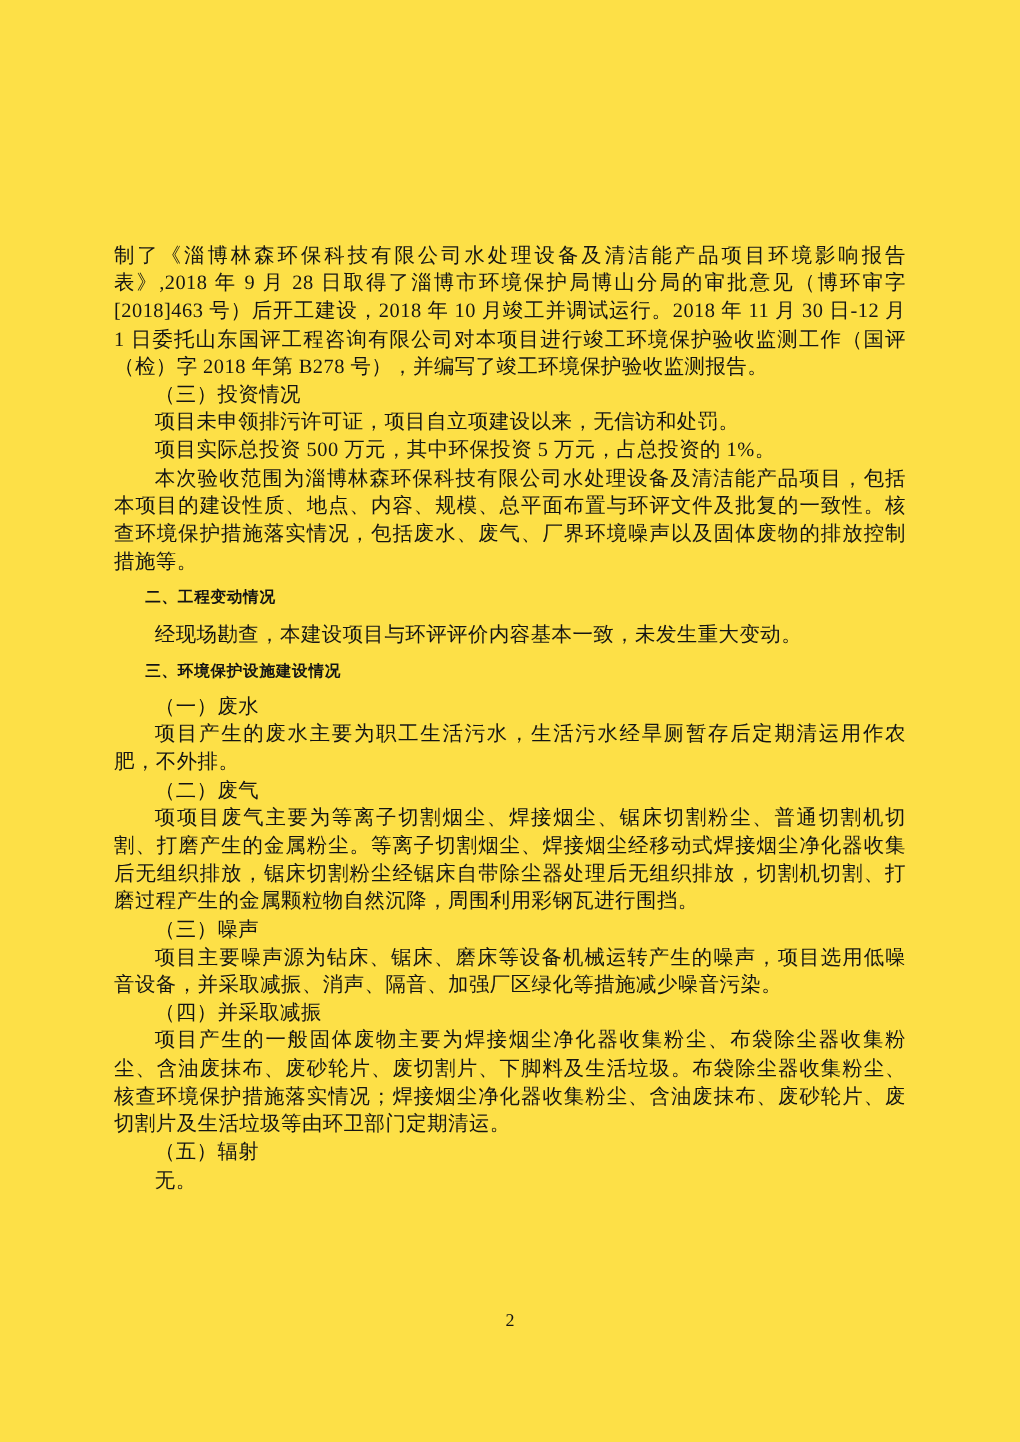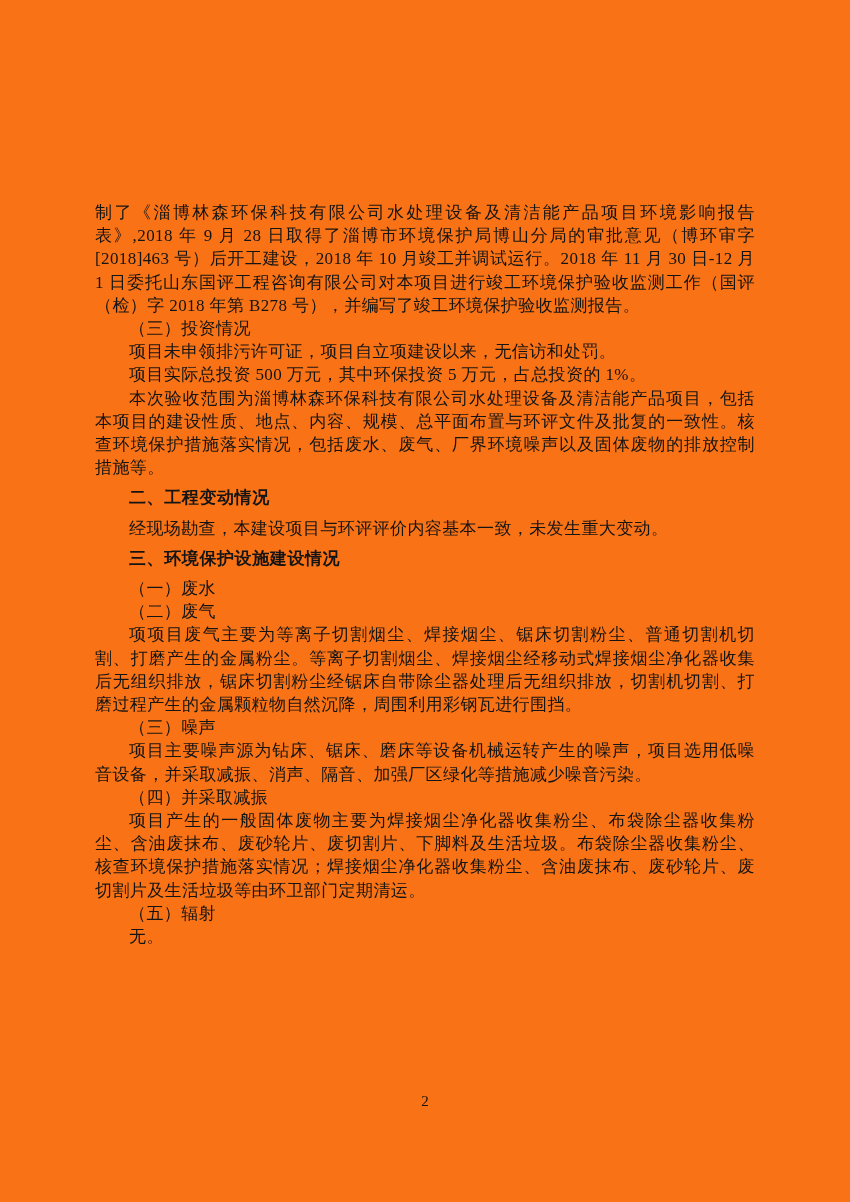--- a/index.html
+++ b/index.html
@@ -5,21 +5,21 @@
   html, body {
     margin: 0;
     padding: 0;
     background: #ffffff;
   }
   .page {
     position: relative;
     width: 850px;
     height: 1202px;
     margin: 0 auto;
-    background: #f97316;
+    background: #fde047;
     color: #141414;
     font-family: "Liberation Serif", "DejaVu Serif", serif;
     overflow: hidden;
   }
   .content {
     position: absolute;
     top: 201px;
     left: 95px;
     width: 660px;
     font-size: 17px;
@@ -33,21 +33,21 @@
   }
   p.para {
     text-indent: 2em;
   }
   p.para-first {
     text-indent: 0;
   }
   p.heading {
     font-family: Liberation Sans, sans-serif;
     font-weight: bold;
-    font-size: 17px;
+    font-size: 13px;
     text-indent: 2em;
     margin: 7px 0;
     letter-spacing: 0.6px;
   }
   .footer {
     position: absolute;
     top: 1093px;
     left: 0;
     width: 100%;
     text-align: center;
@@ -63,20 +63,21 @@
   <div class="content">
     <p class="para-first">制了《淄博林森环保科技有限公司水处理设备及清洁能产品项目环境影响报告表》,2018 年 9 月 28 日取得了淄博市环境保护局博山分局的审批意见（博环审字[2018]463 号）后开工建设，2018 年 10 月竣工并调试运行。2018 年 11 月 30 日-12 月 1 日委托山东国评工程咨询有限公司对本项目进行竣工环境保护验收监测工作（国评（检）字 2018 年第 B278 号），并编写了竣工环境保护验收监测报告。</p>
     <p class="para">（三）投资情况</p>
     <p class="para">项目未申领排污许可证，项目自立项建设以来，无信访和处罚。</p>
     <p class="para">项目实际总投资 500 万元，其中环保投资 5 万元，占总投资的 1%。</p>
     <p class="para">本次验收范围为淄博林森环保科技有限公司水处理设备及清洁能产品项目，包括本项目的建设性质、地点、内容、规模、总平面布置与环评文件及批复的一致性。核查环境保护措施落实情况，包括废水、废气、厂界环境噪声以及固体废物的排放控制措施等。</p>
     <p class="heading">二、工程变动情况</p>
     <p class="para">经现场勘查，本建设项目与环评评价内容基本一致，未发生重大变动。</p>
     <p class="heading">三、环境保护设施建设情况</p>
     <p class="para">（一）废水</p>
+    <p class="para">项目产生的废水主要为职工生活污水，生活污水经旱厕暂存后定期清运用作农肥，不外排。</p>
     <p class="para">（二）废气</p>
     <p class="para">项项目废气主要为等离子切割烟尘、焊接烟尘、锯床切割粉尘、普通切割机切割、打磨产生的金属粉尘。等离子切割烟尘、焊接烟尘经移动式焊接烟尘净化器收集后无组织排放，锯床切割粉尘经锯床自带除尘器处理后无组织排放，切割机切割、打磨过程产生的金属颗粒物自然沉降，周围利用彩钢瓦进行围挡。</p>
     <p class="para">（三）噪声</p>
     <p class="para">项目主要噪声源为钻床、锯床、磨床等设备机械运转产生的噪声，项目选用低噪音设备，并采取减振、消声、隔音、加强厂区绿化等措施减少噪音污染。</p>
     <p class="para">（四）并采取减振</p>
     <p class="para">项目产生的一般固体废物主要为焊接烟尘净化器收集粉尘、布袋除尘器收集粉尘、含油废抹布、废砂轮片、废切割片、下脚料及生活垃圾。布袋除尘器收集粉尘、核查环境保护措施落实情况；焊接烟尘净化器收集粉尘、含油废抹布、废砂轮片、废切割片及生活垃圾等由环卫部门定期清运。</p>
     <p class="para">（五）辐射</p>
     <p class="para">无。</p>
   </div>
   <div class="footer">2</div>

